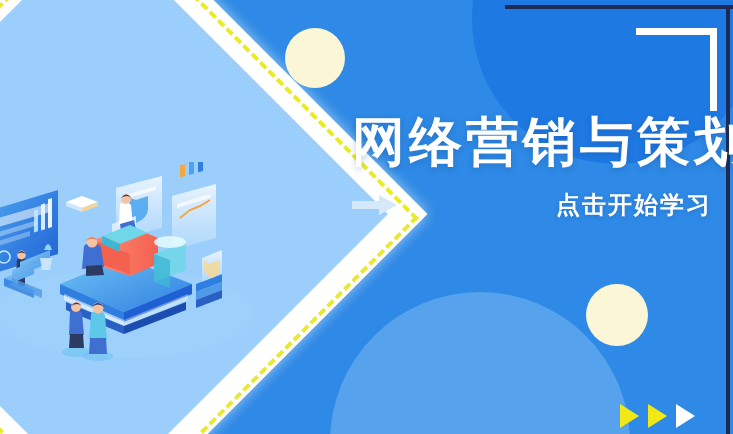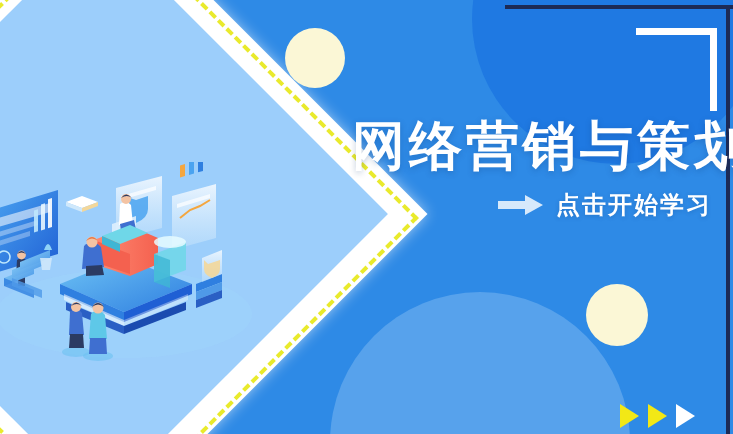--- a/index.html
+++ b/index.html
@@ -1,21 +1,21 @@
 <!DOCTYPE html>
 <html><head>
 <meta charset="utf-8">
 <style>
   html,body{margin:0;padding:0;background:#222;}
   .banner{
     position:relative;
     width:733px;height:434px;
     overflow:hidden;
     background:#0f766e;
-    font-family:Liberation Serif, serif;
+    font-family:Liberation Mono, monospace;
     user-select:none;
   }
   
   .bg-base{position:absolute;inset:0;background:#2e8ae6;}
   .bg-circle-tr{
     position:absolute;left:472px;top:-126px;width:290px;height:290px;
     border-radius:50%;background:#1f79e2;
   }
   .bg-circle-br{
     position:absolute;left:330px;top:292px;width:300px;height:300px;
@@ -67,21 +67,21 @@
     position:absolute;left:352px;top:118px;width:364px;
     text-align:right;
   }
   .headline{
     font-size:53px;line-height:1.08;font-weight:bold;color:#ffffff;
     letter-spacing:4px;
     text-shadow:0 2px 6px rgba(10,50,110,.25);
     white-space:nowrap;
   }
   .sub-row{
-    display:flex;align-items:center;justify-content:flex-end;gap:12px;
+    display:flex;align-items:center;justify-content:space-between;gap:12px;
     margin-top:14px;padding-right:4px;
   }
   .sub-arrow{flex:0 0 auto;display:block;}
   .subtitle{
     font-size:24px;font-weight:bold;color:#ffffff;letter-spacing:2px;
     text-shadow:0 1px 4px rgba(10,50,110,.25);
     white-space:nowrap;
   }
 </style>
 </head>

